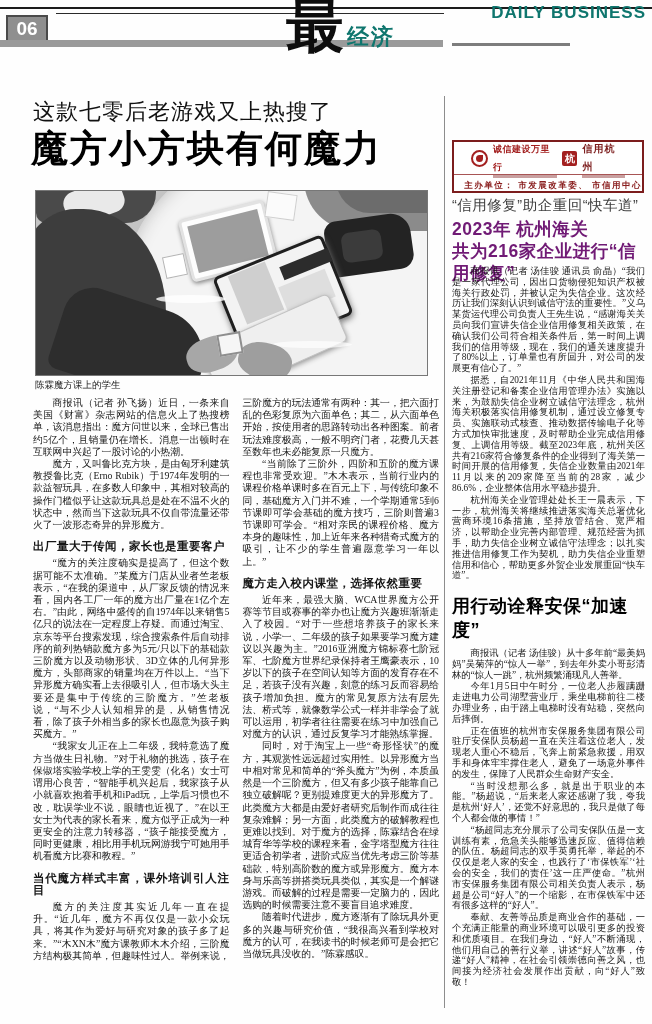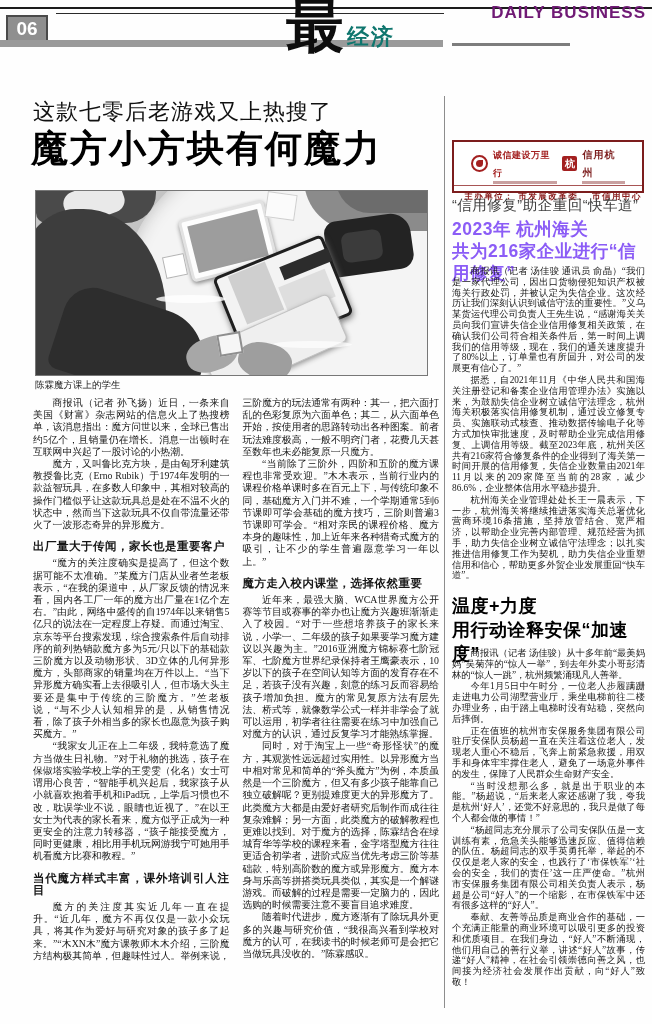--- a/index.html
+++ b/index.html
@@ -14,21 +14,21 @@
   .page-num { position:absolute; left:6px; top:15px; width:42px; height:27px; background:#8f8f8f;
     border:2px solid #4a4a4a; color:#fff; font-weight:bold; font-size:19px; line-height:23px; text-align:center; }
   .date-rule { position:absolute; left:56px; top:13px; width:388px; height:1px; background:#2a2a2a; }
   .date-row { position:absolute; left:60px; top:23px; width:380px; font-size:11px; font-weight:bold; color:#151515; letter-spacing:.5px; }
   .date-row span { margin-right:10px; }
   .bar-left { position:absolute; left:0; top:40px; width:443px; height:7px; background:#9a9a9a; }
   .bar-mid { position:absolute; left:452px; top:43px; width:118px; height:3px; background:#7d7d7d; }
   .logo-big { position:absolute; left:286px; top:-4px; font-family:"Liberation Serif", serif; font-weight:900;
     font-size:58px; line-height:62px; color:#0d0d0d; }
   .logo-small { position:absolute; left:347px; top:22px; font-size:22px; font-weight:900; letter-spacing:2px; color:#0f766e; }
-  .masthead-en { position:absolute; right:6px; top:3px; font-size:17px; font-weight:bold; letter-spacing:1px; color:#701a75; }
+  .masthead-en { position:absolute; right:6px; top:3px; font-size:17px; font-weight:bold; letter-spacing:1px; color:#0f766e; }
   .masthead-cn { position:absolute; right:5px; top:20px; font-family:"Liberation Serif", serif; font-size:27px; font-weight:900; letter-spacing:2px; color:#0a0a0a; }
   
   .v-divider { position:absolute; left:444px; top:96px; width:1px; height:912px; background:#8d8d8d; }
   
   .lead-kicker { position:absolute; left:33px; top:97px; font-size:22px; font-weight:500; letter-spacing:1px; color:#111; }
   .lead-title { position:absolute; left:31px; top:124px; font-size:37px; font-weight:900; letter-spacing:2px; color:#000000; }
   .photo { position:absolute; left:35px; top:190px; width:393px; height:186px; background:#c4c4c4;
     border:1px solid #777; overflow:hidden; filter:grayscale(1); }
   .ph { position:absolute; }
   .ph-table { left:90px; top:-60px; width:420px; height:300px; background:#f4f4f4; border-radius:50%; box-shadow:inset 0 0 18px #bbb; }
@@ -55,30 +55,30 @@
   .ph-glare1 { left:120px; top:104px; width:70px; height:8px; background:#ffffff; border-radius:50%; opacity:.8; }
   .ph-glare2 { left:236px; top:150px; width:80px; height:7px; background:#ffffff; border-radius:50%; opacity:.7; }
   .photo-caption { position:absolute; left:35px; top:379px; width:393px; text-align:left; font-size:9.5px; color:#222; font-family:"Liberation Serif", serif; }
   .lead-body { position:absolute; left:33px; top:397px; width:406px; height:614px;
     column-count:2; column-gap:13px; font-family:"Liberation Serif", serif;
     font-size:9.8px; line-height:12.2px; text-align:justify; color:#161616; overflow:hidden; }
   .lead-body .para, .right-body .para { text-indent:2em; }
   .lead-body .sec-h { font-family:"Liberation Sans", sans-serif; font-size:11.5px; font-weight:bold; margin:9px 0 5px; letter-spacing:.5px; }
   
   .banner { position:absolute; left:452px; top:140px; width:192px; height:53px; border:2px solid #7c1d1d; background:#fff; }
-  .banner-top { display:flex; align-items:center; justify-content:center; gap:5px; height:44px; border-bottom:1px solid #a85555; padding:0 17px; }
+  .banner-top { display:flex; align-items:center; justify-content:center; gap:5px; height:33px; border-bottom:1px solid #a85555; padding:0 17px; }
   .b-circle { width:17px; height:17px; border:2.5px solid #a32020; border-radius:50%; position:relative; flex:none; }
   .b-circle:after { content:""; position:absolute; left:3px; top:3px; width:7px; height:7px; background:#a32020; border-radius:50% 0 50% 50%; }
   .b-t1 { color:#a32020; font-weight:bold; font-size:9px; letter-spacing:.5px; }
   .b-sub { height:3px; background:#c9a0a0; margin-top:1px; }
   .b-square { width:15px; height:15px; background:#a32020; color:#fff; font-size:10px; font-weight:bold; text-align:center; line-height:15px; flex:none; border-radius:2px; }
   .b-t2 { color:#7c1d1d; font-weight:bold; font-size:10px; letter-spacing:1px; }
   .banner-bottom { height:20px; text-align:right; font-size:8.5px; font-weight:bold; color:#8b2020; letter-spacing:1.5px; line-height:20px; }
   .r-kicker { position:absolute; left:452px; top:196px; width:193px; font-size:14.5px; font-weight:500; color:#3f3f3f; letter-spacing:.5px; }
-  .r-title1 { position:absolute; left:452px; top:218px; width:193px; font-size:17.5px; line-height:22px; font-weight:900; color:#8b5cf6; letter-spacing:.5px; }
+  .r-title1 { position:absolute; left:452px; top:218px; width:193px; font-size:17.5px; line-height:22px; font-weight:900; color:#701a75; letter-spacing:.5px; }
   .right-body { font-family:"Liberation Serif", serif; font-size:9.3px; line-height:10.8px; text-align:justify; color:#161616; overflow:hidden; }
   .r-body1 { position:absolute; left:452px; top:266px; width:193px; height:320px; }
   .r-title2 { position:absolute; left:452px; top:594px; width:193px; font-size:18px; line-height:24px; font-weight:900; color:#000; letter-spacing:.5px; }
   .r-body2 { position:absolute; left:452px; top:648px; width:193px; height:356px; }
   .right-body .para { margin-bottom:1px; }
 </style>
 </head>
 <body>
 
 <div class="page">
@@ -160,21 +160,20 @@
     <div>2023年 杭州海关</div>
     <div>共为216家企业进行“信用修复”</div>
   </div>
   <div class="right-body r-body1">
       <p class="para">商报讯（记者 汤佳骏 通讯员 俞晶）“我们是一家代理公司，因出口货物侵犯知识产权被海关行政处罚，并被认定为失信企业。这次经历让我们深刻认识到诚信守法的重要性。”义乌某货运代理公司负责人王先生说，“感谢海关关员向我们宣讲失信企业信用修复相关政策，在确认我们公司符合相关条件后，第一时间上调我们的信用等级，现在，我们的通关速度提升了80%以上，订单量也有所回升，对公司的发展更有信心了。”</p>
       <p class="para">据悉，自2021年11月《中华人民共和国海关注册登记和备案企业信用管理办法》实施以来，为鼓励失信企业树立诚信守法理念，杭州海关积极落实信用修复机制，通过设立修复专员、实施联动式核查、推动数据传输电子化等方式加快审批速度，及时帮助企业完成信用修复、上调信用等级。截至2023年底，杭州关区共有216家符合修复条件的企业得到了海关第一时间开展的信用修复，失信企业数量由2021年11月以来的209家降至当前的28家，减少86.6%，企业整体信用水平稳步提升。</p>
       <p class="para">杭州海关企业管理处处长王一晨表示，下一步，杭州海关将继续推进落实海关总署优化营商环境16条措施，坚持放管结合、宽严相济，以帮助企业完善内部管理、规范经营为抓手，助力失信企业树立诚信守法理念；以扎实推进信用修复工作为契机，助力失信企业重塑信用和信心，帮助更多外贸企业发展重回“快车道”。</p>
     </div>
 
   <div class="r-title2">
-    <div>温度+力度</div>
     <div>用行动诠释安保“加速度”</div>
   </div>
   <div class="right-body r-body2">
       <p class="para">商报讯（记者 汤佳骏）从十多年前“最美妈妈”吴菊萍的“惊人一举”，到去年外卖小哥彭清林的“惊人一跳”，杭州频繁涌现凡人善举。</p>
       <p class="para">今年1月5日中午时分，一位老人步履蹒跚走进电力公司湖墅营业厅，乘坐电梯前往二楼办理业务，由于踏上电梯时没有站稳，突然向后摔倒。</p>
       <p class="para">正在值班的杭州市安保服务集团有限公司驻厅安保队员杨超一直在关注着这位老人，发现老人重心不稳后，飞奔上前紧急救援，用双手和身体牢牢撑住老人，避免了一场意外事件的发生，保障了人民群众生命财产安全。</p>
       <p class="para">“当时没想那么多，就是出于职业的本能。”杨超说，“后来老人家还感谢了我，夸我是杭州‘好人’，还觉不好意思的，我只是做了每个人都会做的事情！”</p>
       <p class="para">“杨超同志充分展示了公司安保队伍是一支训练有素，危急关头能够迅速反应、值得信赖的队伍。杨超同志的双手英勇托举，举起的不仅仅是老人家的安全，也践行了‘市保铁军’‘社会的安全，我们的责任’这一庄严使命。”杭州市安保服务集团有限公司相关负责人表示，杨超是公司“好人”的一个缩影，在市保铁军中还有很多这样的“好人”。</p>
       <p class="para">奉献、友善等品质是商业合作的基础，一个充满正能量的商业环境可以吸引更多的投资和优质项目。在我们身边，“好人”不断涌现，他们用自己的善行义举，讲述“好人”故事，传递“好人”精神，在社会引领崇德向善之风，也间接为经济社会发展作出贡献，向“好人”致敬！</p>
     </div>

